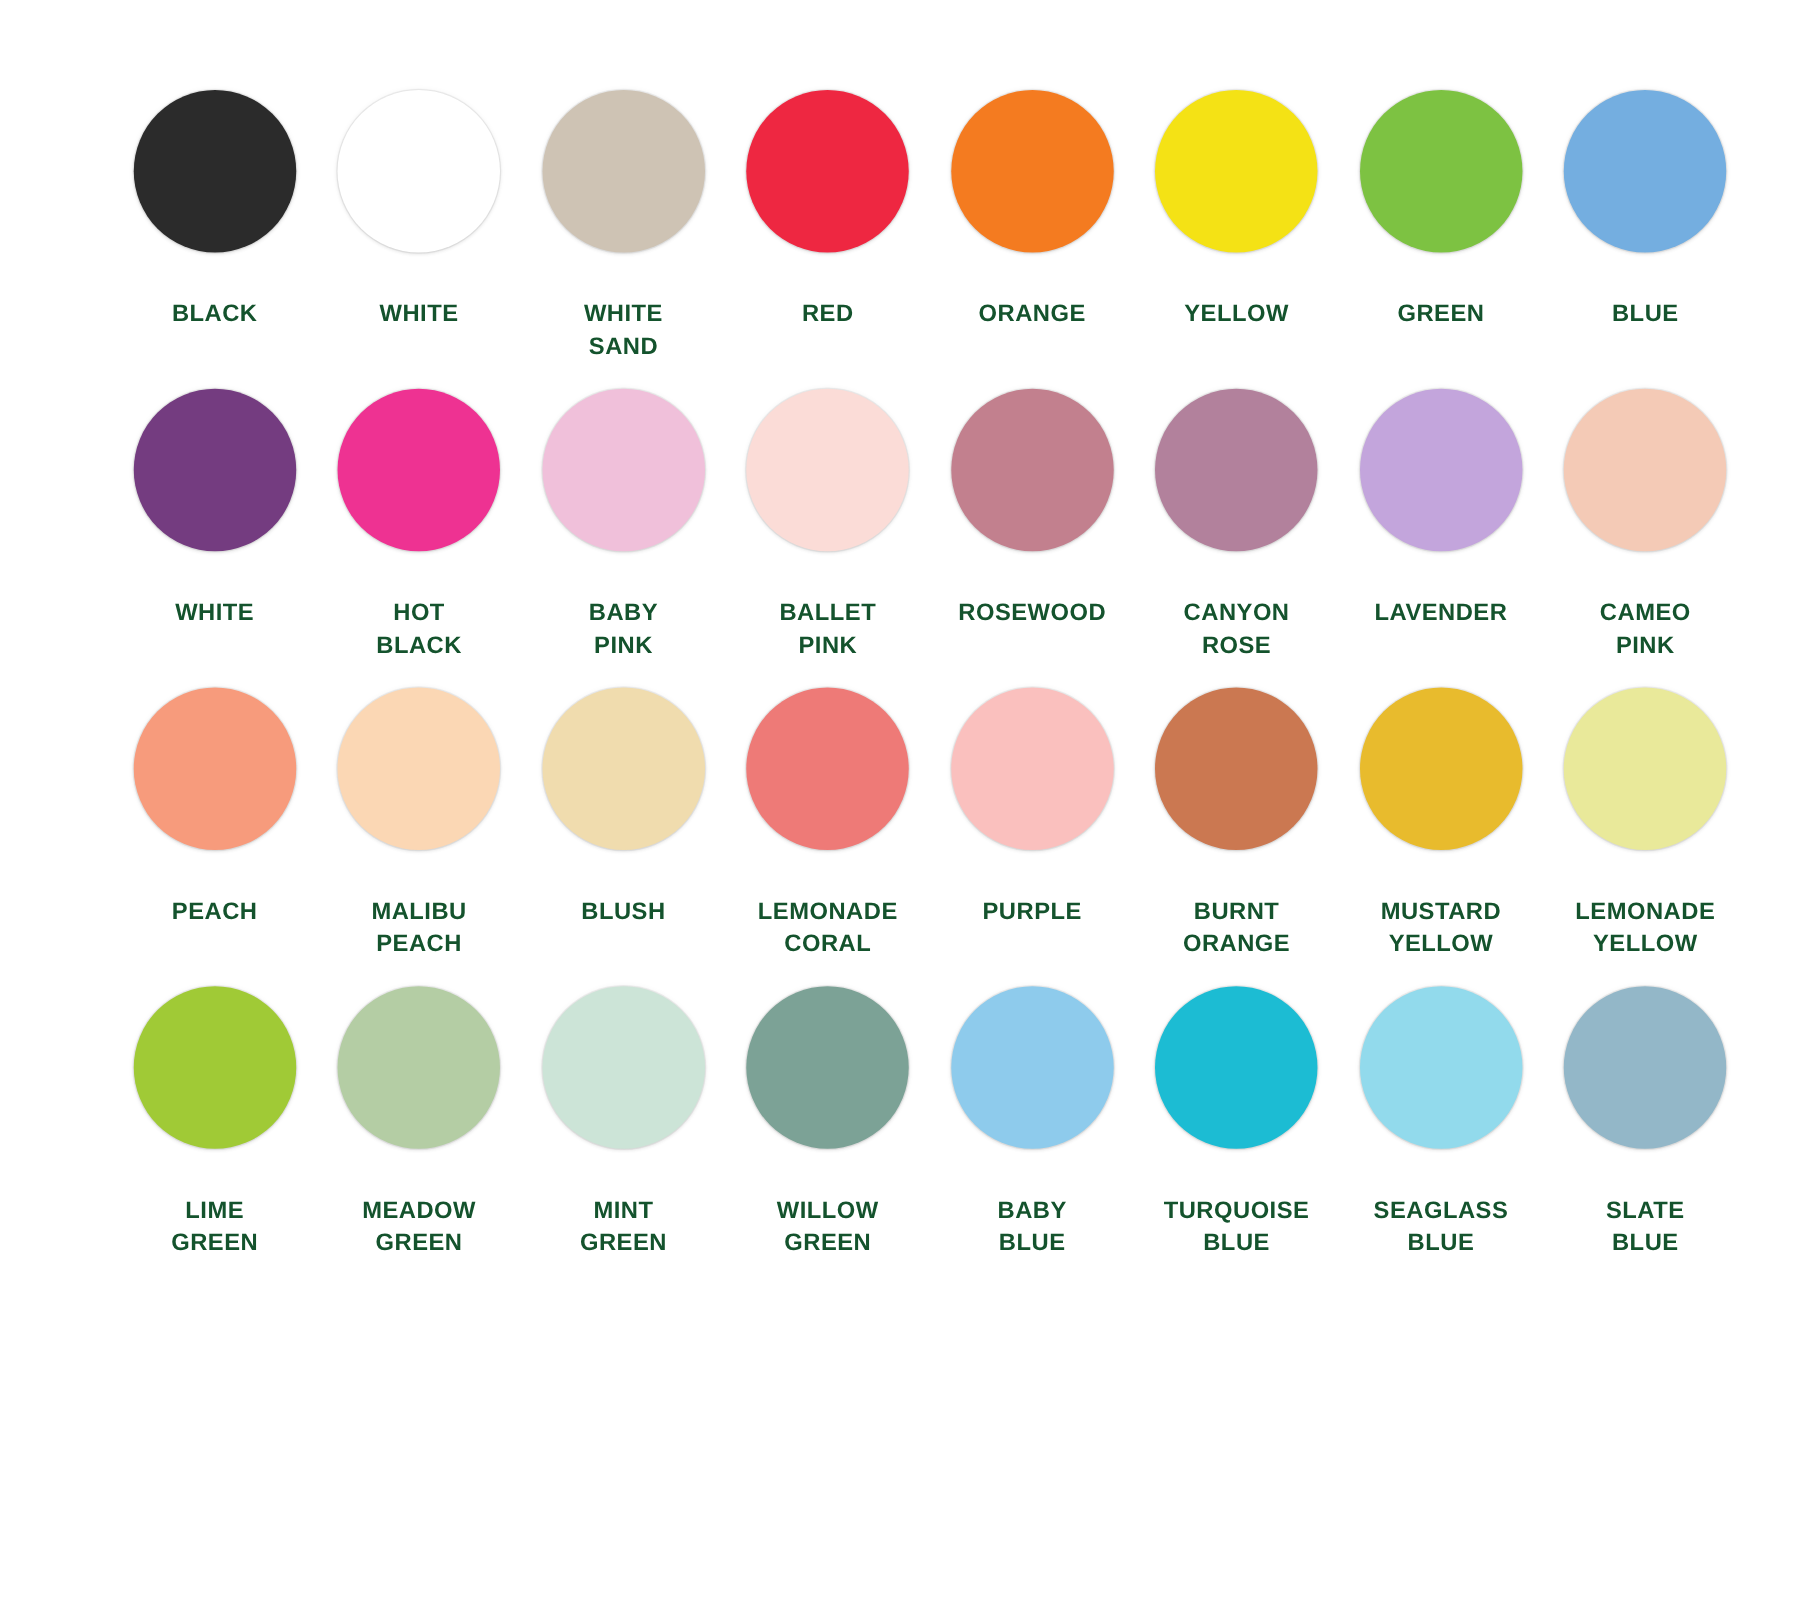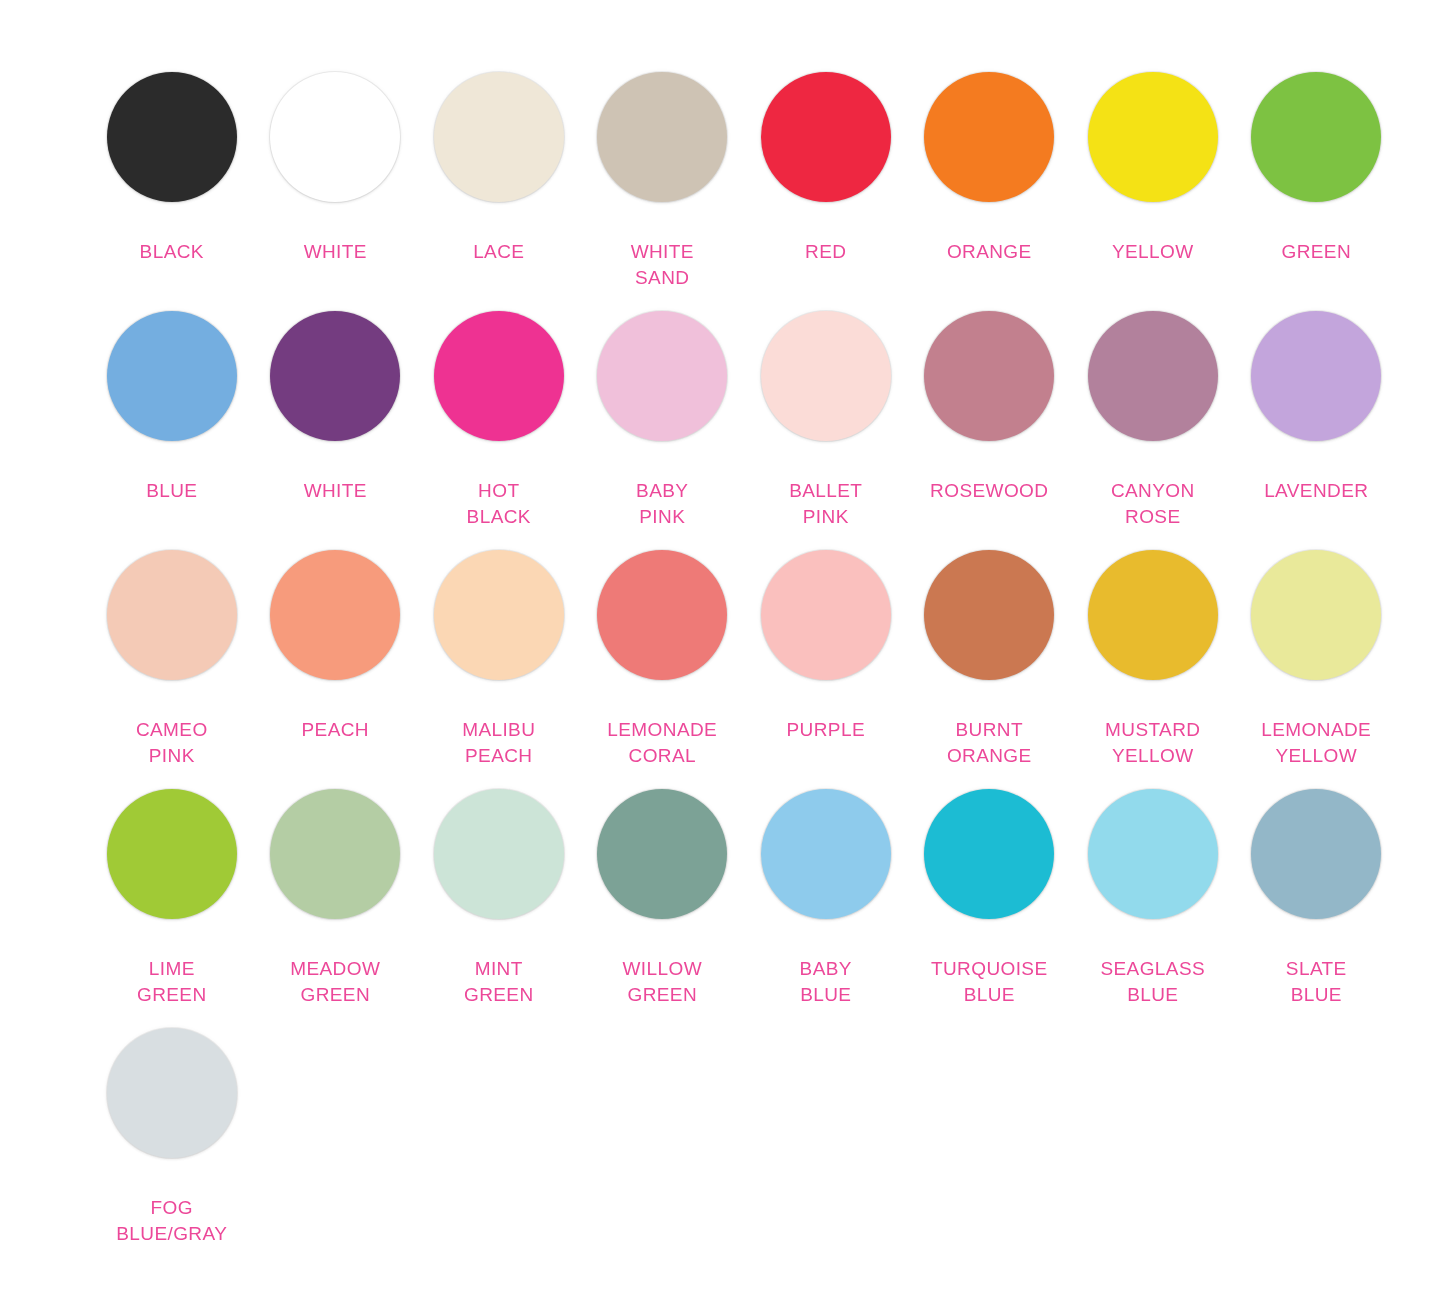--- a/index.html
+++ b/index.html
@@ -43,43 +43,39 @@
                 0 1px 3px rgba(0,0,0,0.11),
                 0 0 5px rgba(0,0,0,0.055);
   }
 
   .swatch-label {
     margin-top: 37px;
     text-align: center;
     font-size: 19px;
     line-height: 26px;
     letter-spacing: 0.4px;
-    color: #ec4899;
+    color: #14532d;
     font-family: "Liberation Sans", sans-serif;
     white-space: pre-line;
-    font-weight: 400;
+    font-weight: 700;
   }
 </style>
 </head>
 <body>
 
 <div id="palette-grid">
     <div class="swatch-cell">
       <div class="swatch-dot" style="background: rgb(43, 43, 43);"></div>
       <div class="swatch-label">BLACK</div>
     </div>
     <div class="swatch-cell">
       <div class="swatch-dot" style="background: rgb(255, 255, 255);"></div>
       <div class="swatch-label">WHITE</div>
     </div>
     <div class="swatch-cell">
-      <div class="swatch-dot" style="background: rgb(239, 231, 215);"></div>
-      <div class="swatch-label">LACE</div>
-    </div>
-    <div class="swatch-cell">
       <div class="swatch-dot" style="background: rgb(206, 195, 180);"></div>
       <div class="swatch-label">WHITE
 SAND</div>
     </div>
     <div class="swatch-cell">
       <div class="swatch-dot" style="background: rgb(238, 39, 65);"></div>
       <div class="swatch-label">RED</div>
     </div>
     <div class="swatch-cell">
       <div class="swatch-dot" style="background: rgb(244, 123, 32);"></div>
@@ -137,20 +133,24 @@
     <div class="swatch-cell">
       <div class="swatch-dot" style="background: rgb(247, 155, 124);"></div>
       <div class="swatch-label">PEACH</div>
     </div>
     <div class="swatch-cell">
       <div class="swatch-dot" style="background: rgb(251, 215, 180);"></div>
       <div class="swatch-label">MALIBU
 PEACH</div>
     </div>
     <div class="swatch-cell">
+      <div class="swatch-dot" style="background: rgb(240, 220, 174);"></div>
+      <div class="swatch-label">BLUSH</div>
+    </div>
+    <div class="swatch-cell">
       <div class="swatch-dot" style="background: rgb(238, 122, 119);"></div>
       <div class="swatch-label">LEMONADE
 CORAL</div>
     </div>
     <div class="swatch-cell">
       <div class="swatch-dot" style="background: rgb(250, 192, 190);"></div>
       <div class="swatch-label">PURPLE</div>
     </div>
     <div class="swatch-cell">
       <div class="swatch-dot" style="background: rgb(203, 120, 81);"></div>
@@ -200,18 +200,13 @@
     <div class="swatch-cell">
       <div class="swatch-dot" style="background: rgb(146, 218, 236);"></div>
       <div class="swatch-label">SEAGLASS
 BLUE</div>
     </div>
     <div class="swatch-cell">
       <div class="swatch-dot" style="background: rgb(147, 183, 200);"></div>
       <div class="swatch-label">SLATE
 BLUE</div>
     </div>
-    <div class="swatch-cell">
-      <div class="swatch-dot" style="background: rgb(216, 222, 225);"></div>
-      <div class="swatch-label">FOG
-BLUE/GRAY</div>
-    </div>
   </div>
 
 </body></html>

